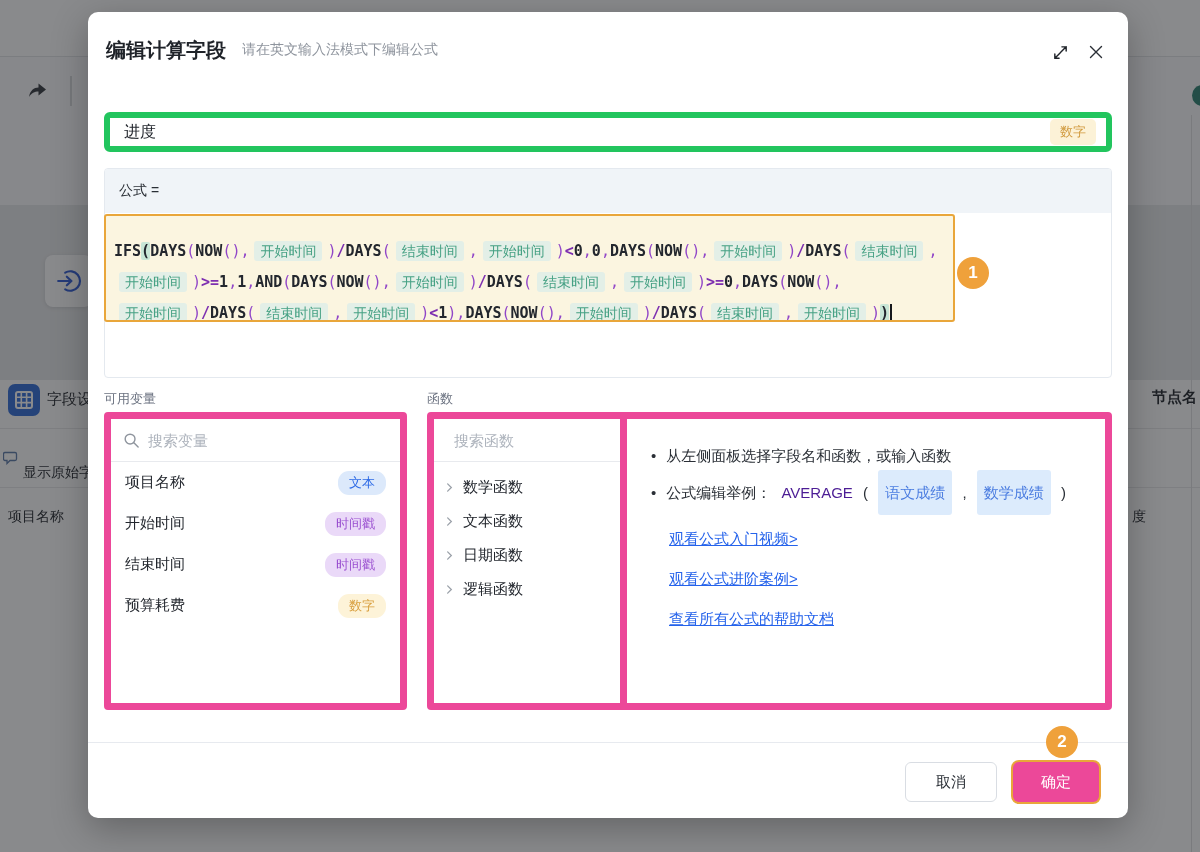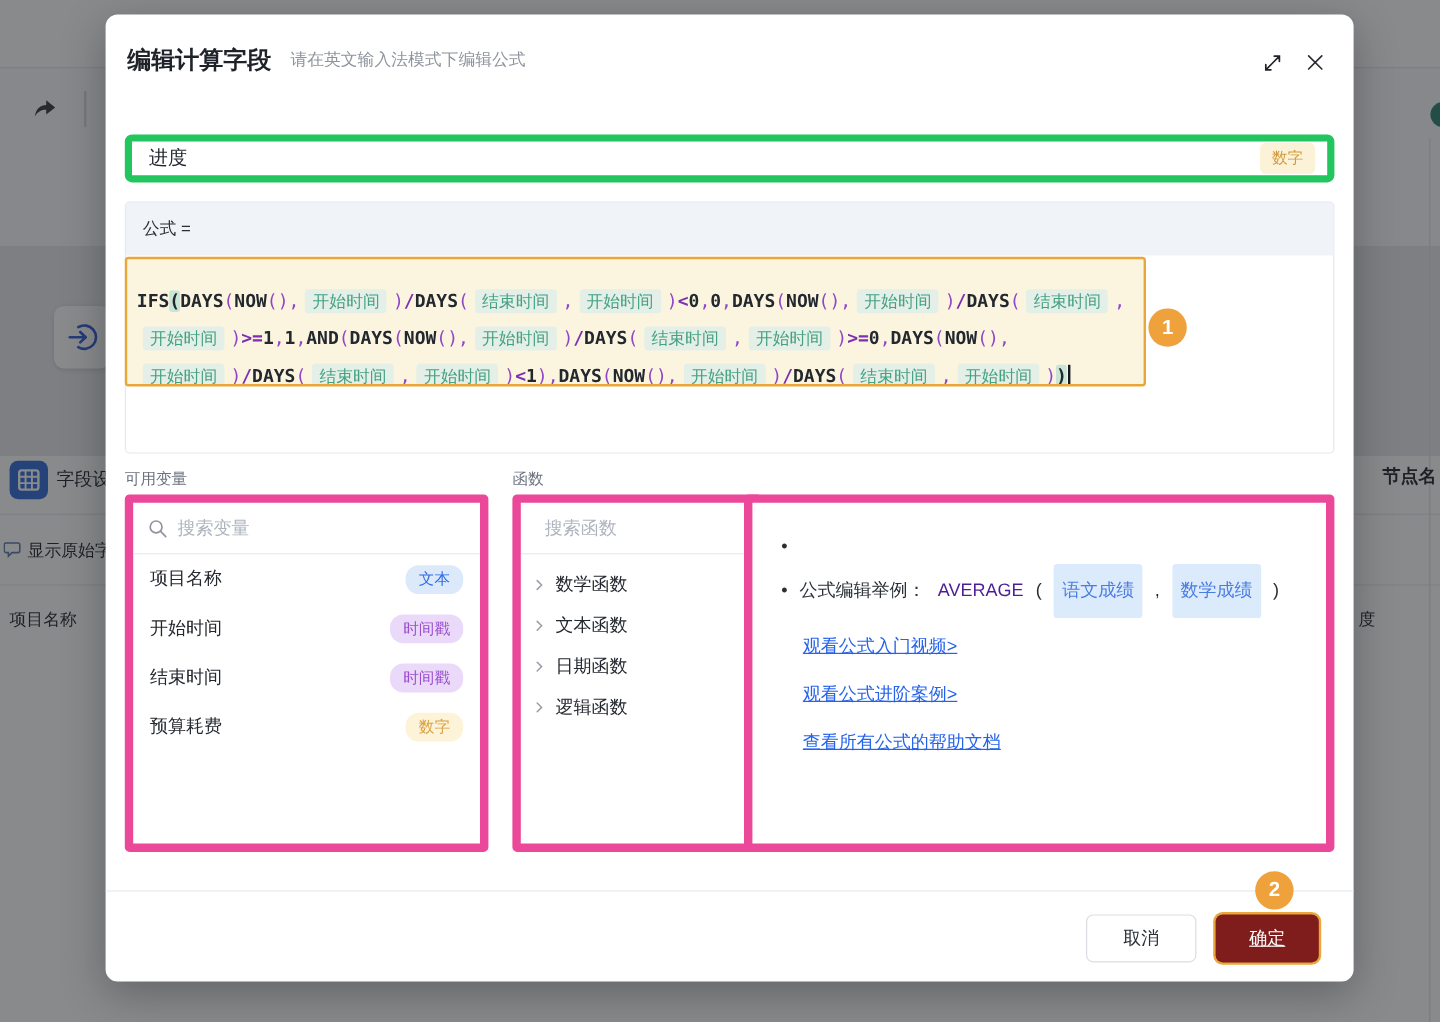--- a/index.html
+++ b/index.html
@@ -78,22 +78,22 @@
   .help-row { display:flex; margin-bottom:15px; line-height:22px; }
   .bullet { margin-right:10px; }
   .ex-fn { color:#4c1d95; margin:0 6px; }
   .ex-tok { background:#dcebfc; color:#4a7ce0; border-radius:3px; padding:14px 7px; margin:0 6px; }
   .help-links { margin-left:18px; margin-top:24px; }
   .help-link { display:block; color:#2563eb; text-decoration:underline; margin-bottom:18px; line-height:22px; cursor:pointer; }
 
   .footer-divider { left:0; top:730px; width:1040px; height:1px; background:#e7eaef; }
   .btn { height:40px; border-radius:6px; font-size:15px; display:flex; align-items:center; justify-content:center; cursor:pointer; }
   .btn-cancel { left:817px; top:750px; width:92px; background:#fff; border:1px solid #d9dde3; color:#2a2f36; }
-  .btn-confirm { left:925px; top:750px; width:86px; background:#7f1d1d; color:#fff; border:none;
-                 box-shadow:0 0 0 2px #e9a63a;text-decoration:underline; }
+  .btn-confirm { left:925px; top:750px; width:86px; background:#ec4899; color:#fff; border:none;
+                 box-shadow:0 0 0 2px #e9a63a; }
 </style>
 </head>
 <body>
 
 <div class="page">
   <div class="abs bg-topbar"></div>
   <div class="abs bg-toolbar"></div>
   <div class="abs bg-canvas"></div>
   <div class="abs bg-lower"></div>
   <div class="abs bg-hline" style="left:0;top:428px;width:1200px;"></div>
@@ -120,21 +120,21 @@
       <path d="M8 13.3h16M8 18.6h16M13.3 8v16M18.6 8v16" stroke="#fff" stroke-width="1.6"></path>
     </svg>
   </div>
   <div class="abs bg-text" style="left:47px;top:390px;font-size:15px;font-weight:500;">字段设</div>
 
   <div class="abs" style="left:3px;top:449px;width:16px;height:16px;">
     <svg viewBox="0 0 16 16" width="16" height="16">
         <path d="M2 3.5h10a1.5 1.5 0 0 1 1.5 1.5v5A1.5 1.5 0 0 1 12 11.5H7l-3 3v-3H2A1.5 1.5 0 0 1 .5 10V5A1.5 1.5 0 0 1 2 3.5z" fill="none" stroke="#5b79a8" stroke-width="1.3"></path>
       </svg>
   </div>
-  <div class="abs bg-text" style="left:23px;top:450px;font-size:14px;">显示原始字</div>
+  <div class="abs bg-text" style="left:23px;top:464px;font-size:14px;">显示原始字</div>
 
   <div class="abs bg-text" style="left:8px;top:508px;font-size:14px;font-weight:500;">项目名称</div>
 
   <div class="abs bg-vline"></div>
   <div class="abs bg-teal"></div>
   <div class="abs bg-text" style="left:1152px;top:388px;font-size:15px;font-weight:700;">节点名</div>
   <div class="abs bg-text" style="left:1132px;top:508px;font-size:14px;">度</div>
 </div>
 
 <div class="overlay"></div>
@@ -234,20 +234,21 @@
             <path d="M4 2l4 4-4 4" fill="none" stroke="#9aa0a8" stroke-width="1.4" stroke-linecap="round"></path>
           </svg>
         <span class="fn-name">逻辑函数</span>
       </div>
     </div>
   </div>
 
   <div class="abs panel help-panel" style="left:532px;top:400px;width:492px;height:298px;">
     <div class="help-row">
       <span class="bullet">•</span>
+      <span>从左侧面板选择字段名和函数，或输入函数</span>
     </div>
     <div class="help-row">
       <span class="bullet">•</span>
       <span>
         <span>公式编辑举例：</span>
         <span class="ex-fn">AVERAGE</span>
         <span>(</span>
         <span class="ex-tok">语文成绩</span>
         <span>,</span>
         <span class="ex-tok">数学成绩</span>

